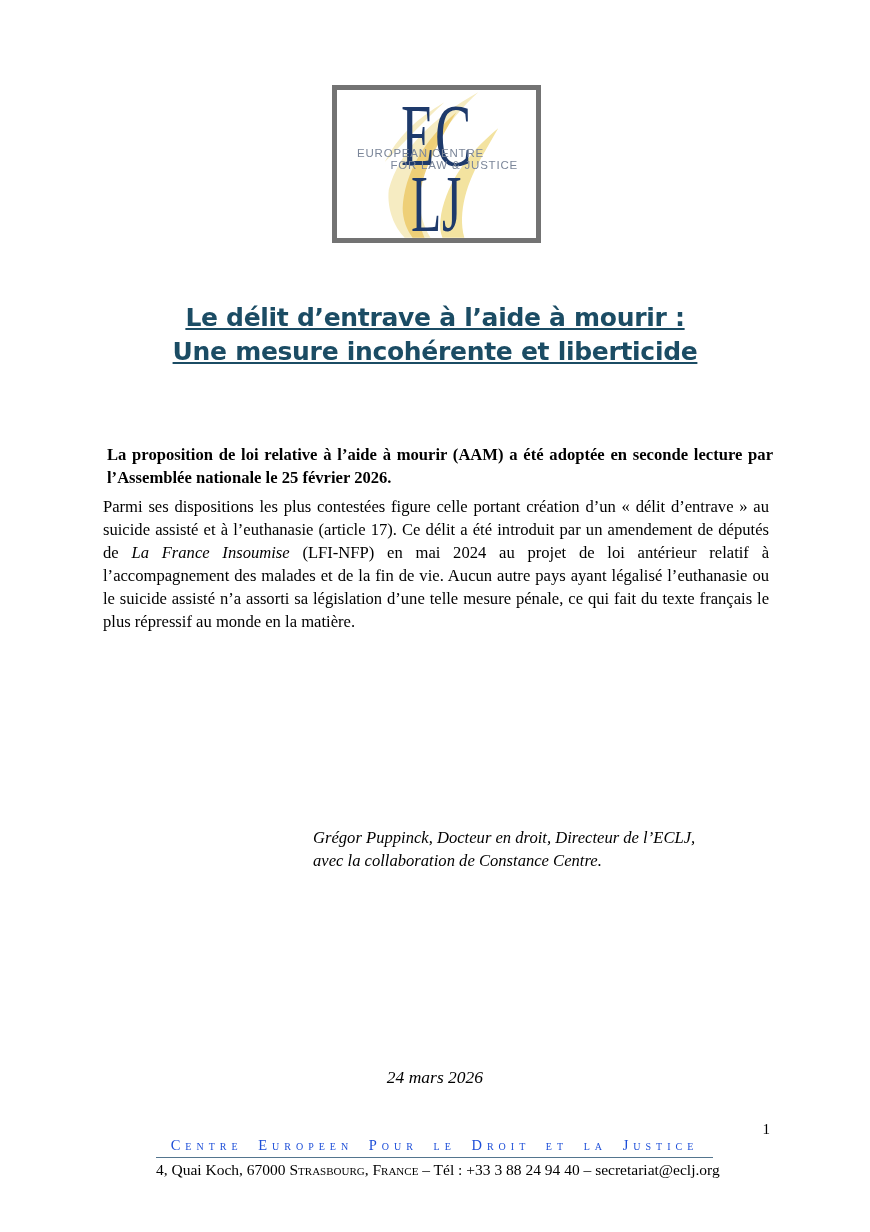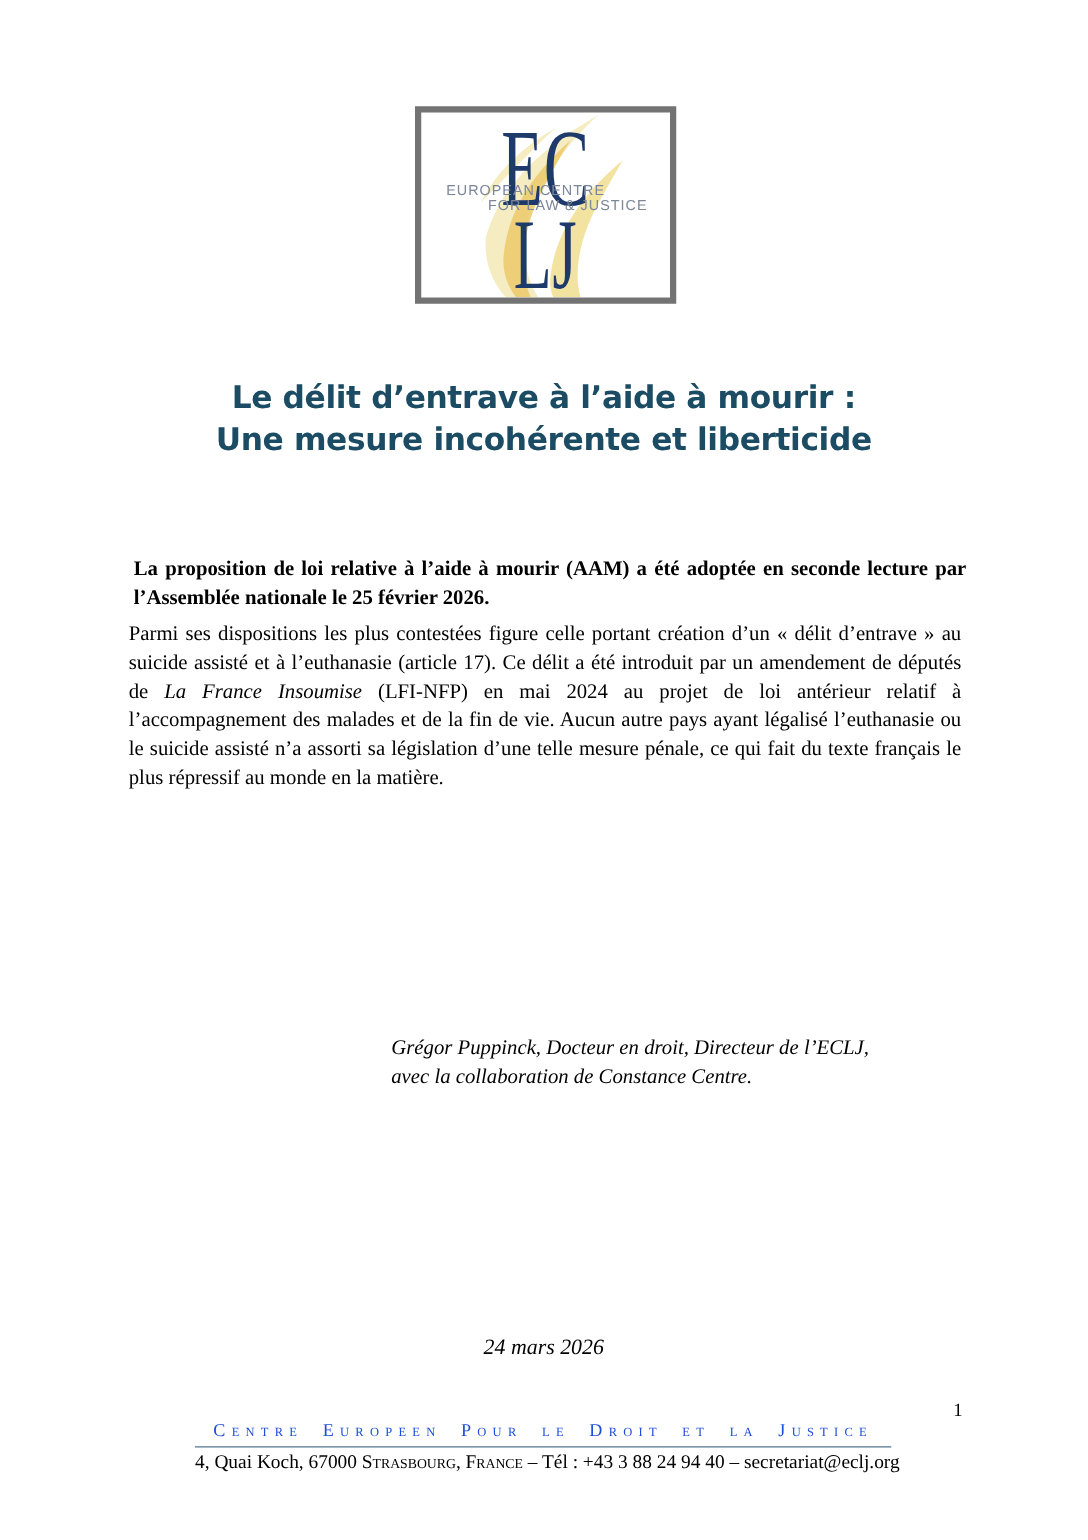--- a/index.html
+++ b/index.html
@@ -117,21 +117,21 @@
       <path d="M162 38 C 128 66, 108 98, 104 130 C 103 137, 104 143, 106 148 L 128 148 C 121 122, 131 92, 146 66 Z" fill="#f3e3a0"></path>
     </svg>
     <div class="logo-ec">EC</div>
     <div class="logo-sub">
       <div class="l1">EUROPEAN CENTRE</div>
       <div class="l2">FOR LAW &amp; JUSTICE</div>
     </div>
     <div class="logo-lj">LJ</div>
   </div>
 
-  <h1 class="doc-title" style="margin:0;font-weight:bold;">
+  <h1 class="doc-title" style="margin:0;font-weight:bold;text-decoration:underline;">
     <div>Le délit d’entrave à l’aide à mourir :</div>
     <div>Une mesure incohérente et liberticide</div>
   </h1>
 
   <p class="body-par p1" style="margin:4px;font-weight:bold;">La proposition de loi relative à l’aide à mourir (AAM) a été adoptée en seconde lecture par l’Assemblée nationale le 25 février 2026.</p>
 
   <p class="body-par p2" style="margin:0;">
     <span>Parmi ses dispositions les plus contestées figure celle portant création d’un « délit d’entrave » au suicide assisté et à l’euthanasie (article 17). Ce délit a été introduit par un amendement de députés de </span><span class="it">La France Insoumise</span><span> (LFI-NFP) en mai 2024 au projet de loi antérieur relatif à l’accompagnement des malades et de la fin de vie. Aucun autre pays ayant légalisé l’euthanasie ou le suicide assisté n’a assorti sa législation d’une telle mesure pénale, ce qui fait du texte français le plus répressif au monde en la matière.</span>
   </p>
 
@@ -140,17 +140,17 @@
     <div>avec la collaboration de Constance Centre.</div>
   </div>
 
   <div class="date-line">24 mars 2026</div>
 
   <div class="page-num">1</div>
 
   <div class="footer">
     <div class="footer-org">Centre Europeen Pour le Droit et la Justice</div>
     <div class="footer-addr">
-      <span>4, Quai Koch, 67000 </span><span class="sc">Strasbourg</span><span>, </span><span class="sc">France</span><span> – Tél : +43 3 88 24 94 40 – secretariat@eclj.org</span>
+      <span>4, Quai Koch, 67000 </span><span class="sc">Strasbourg</span><span>, </span><span class="sc">France</span><span> – Tél : +33 3 88 24 94 40 – secretariat@eclj.org</span>
     </div>
   </div>
 
 </div>
 
 </body></html>

